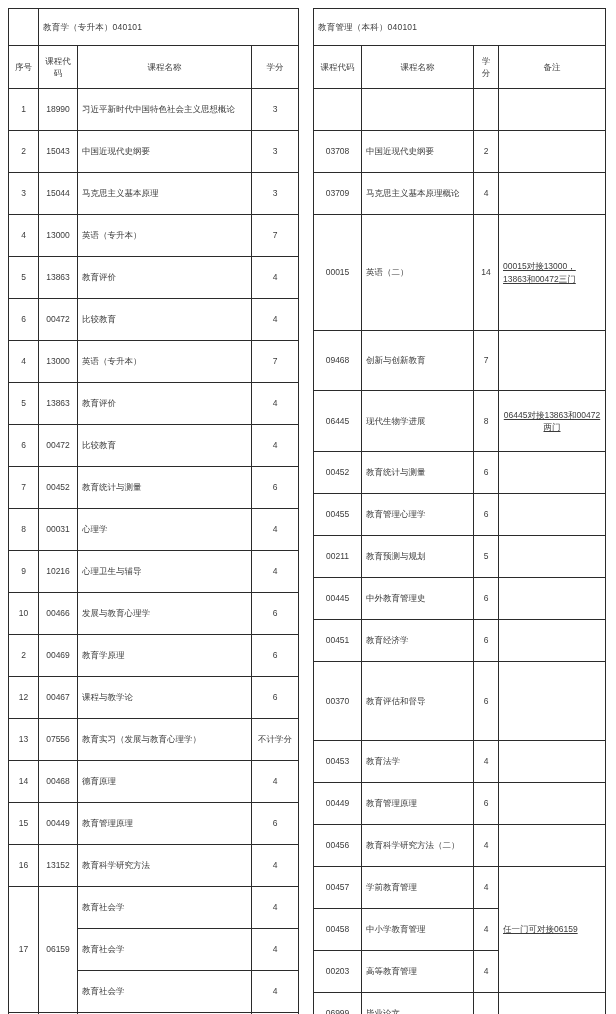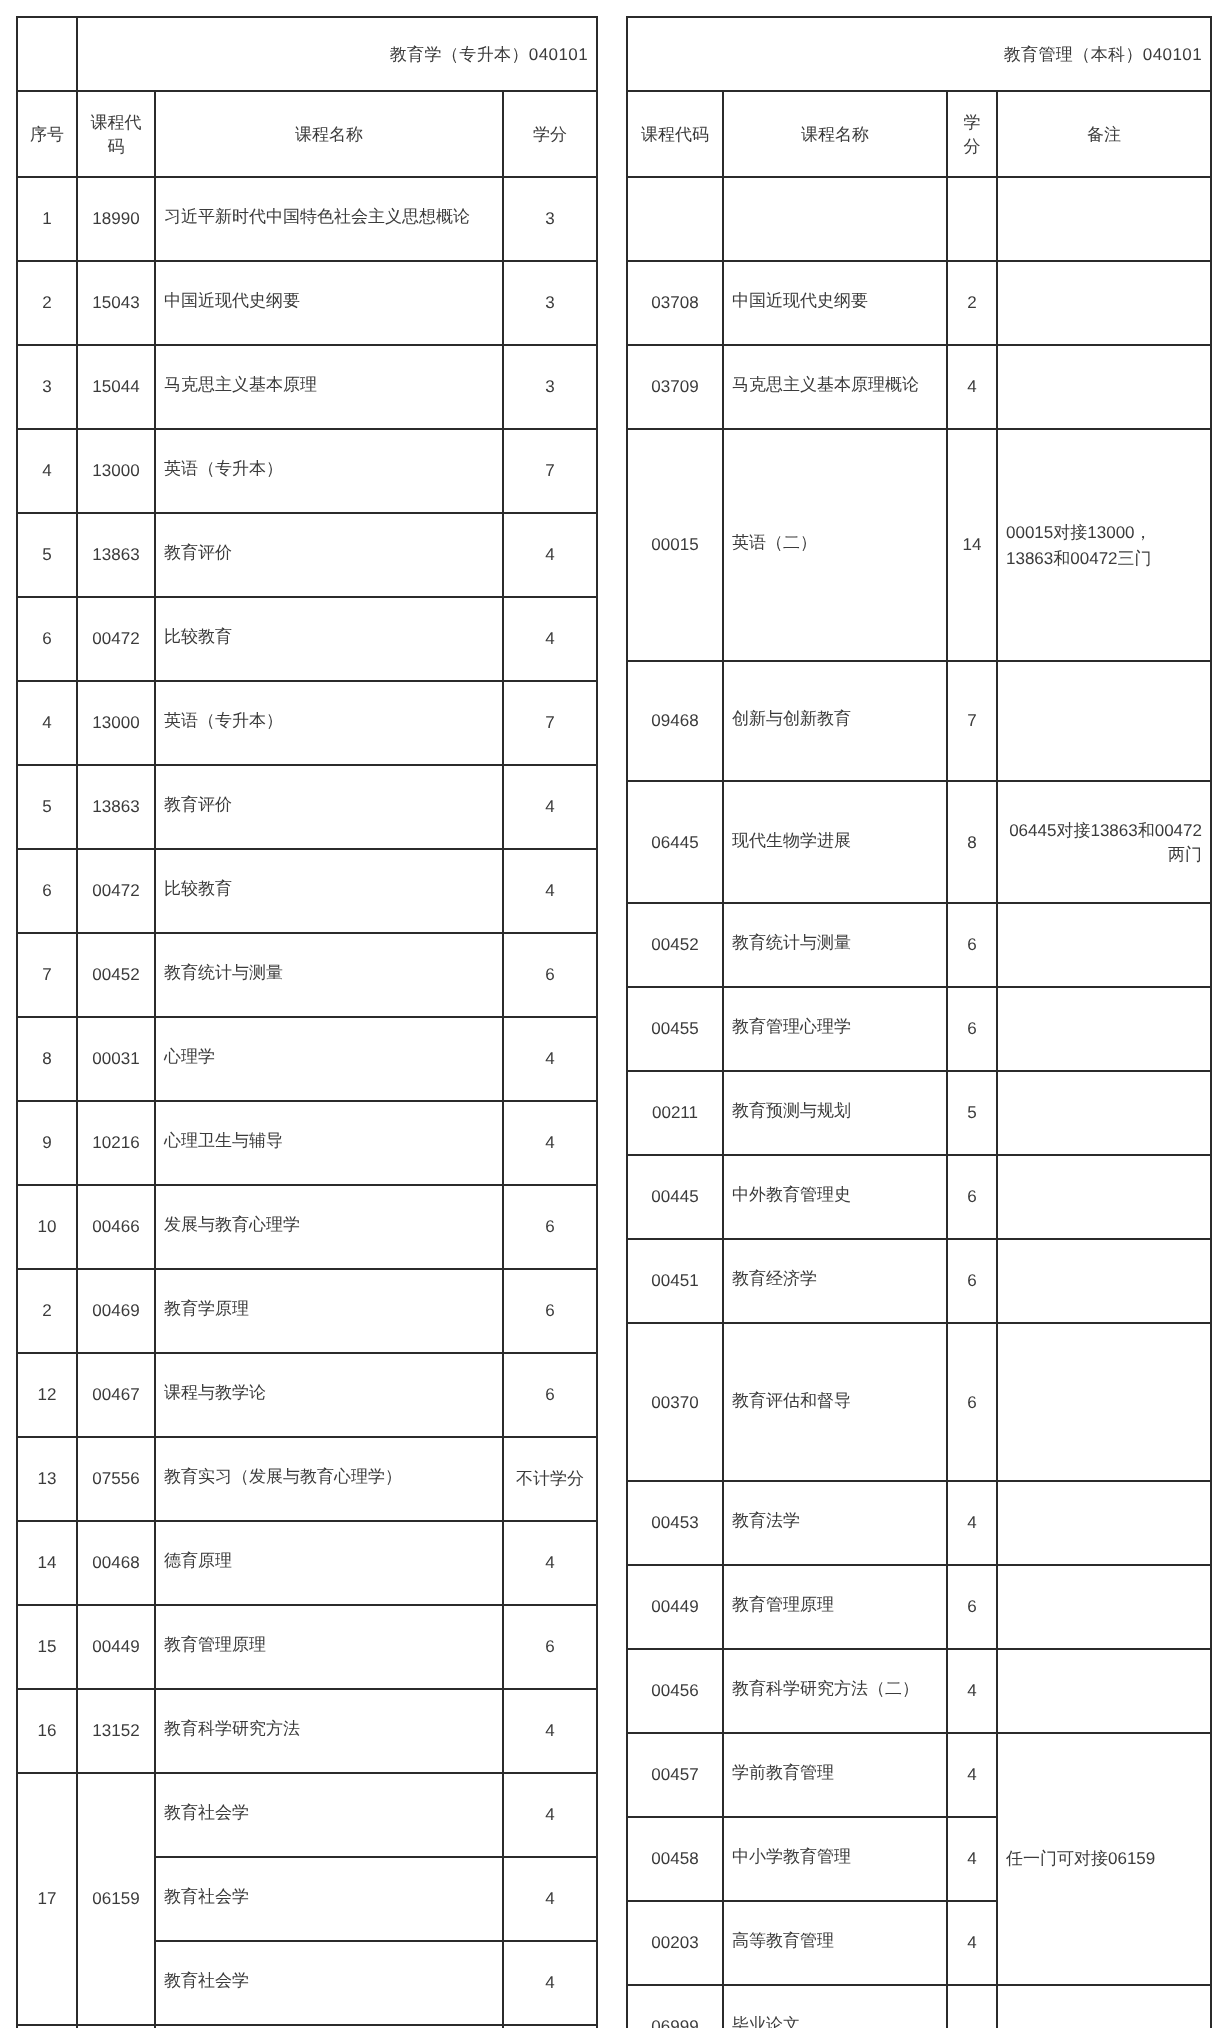--- a/index.html
+++ b/index.html
@@ -32,38 +32,40 @@
   }
   table.sheet td {
     border: 1px solid #2b2b2b;
     padding: 2px 4px;
     vertical-align: middle;
     line-height: 1.45;
     word-break: break-all;
     overflow: hidden;
   }
   .c-center { text-align: center; }
-  .c-left   { text-align: left; padding-left: 6px; font-family: Liberation Mono, monospace; }
+  .c-left   { text-align: left; padding-left: 6px; }
   .vhead {
     text-align: center;
     line-height: 1.35;
   }
   .title-cell {
-    text-align: right;
+    text-align: left;
     letter-spacing: 0.2px;
   }
   .remark {
     text-align: left;
     padding-left: 7px;
     line-height: 2.4;
+    text-decoration: underline;
   }
   .remark-tight {
-    text-align: right;
+    text-align: center;
     padding-left: 7px;
     line-height: 1.7;
+    text-decoration: underline;
   }
   .corner-empty {
     border-top: 0;
     border-left: 0;
   }
   
   .lt col.l1 { width: 30px; }
   .lt col.l2 { width: 39px; }
   .lt col.l3 { width: 174px; }
   .lt col.l4 { width: 47px; }

